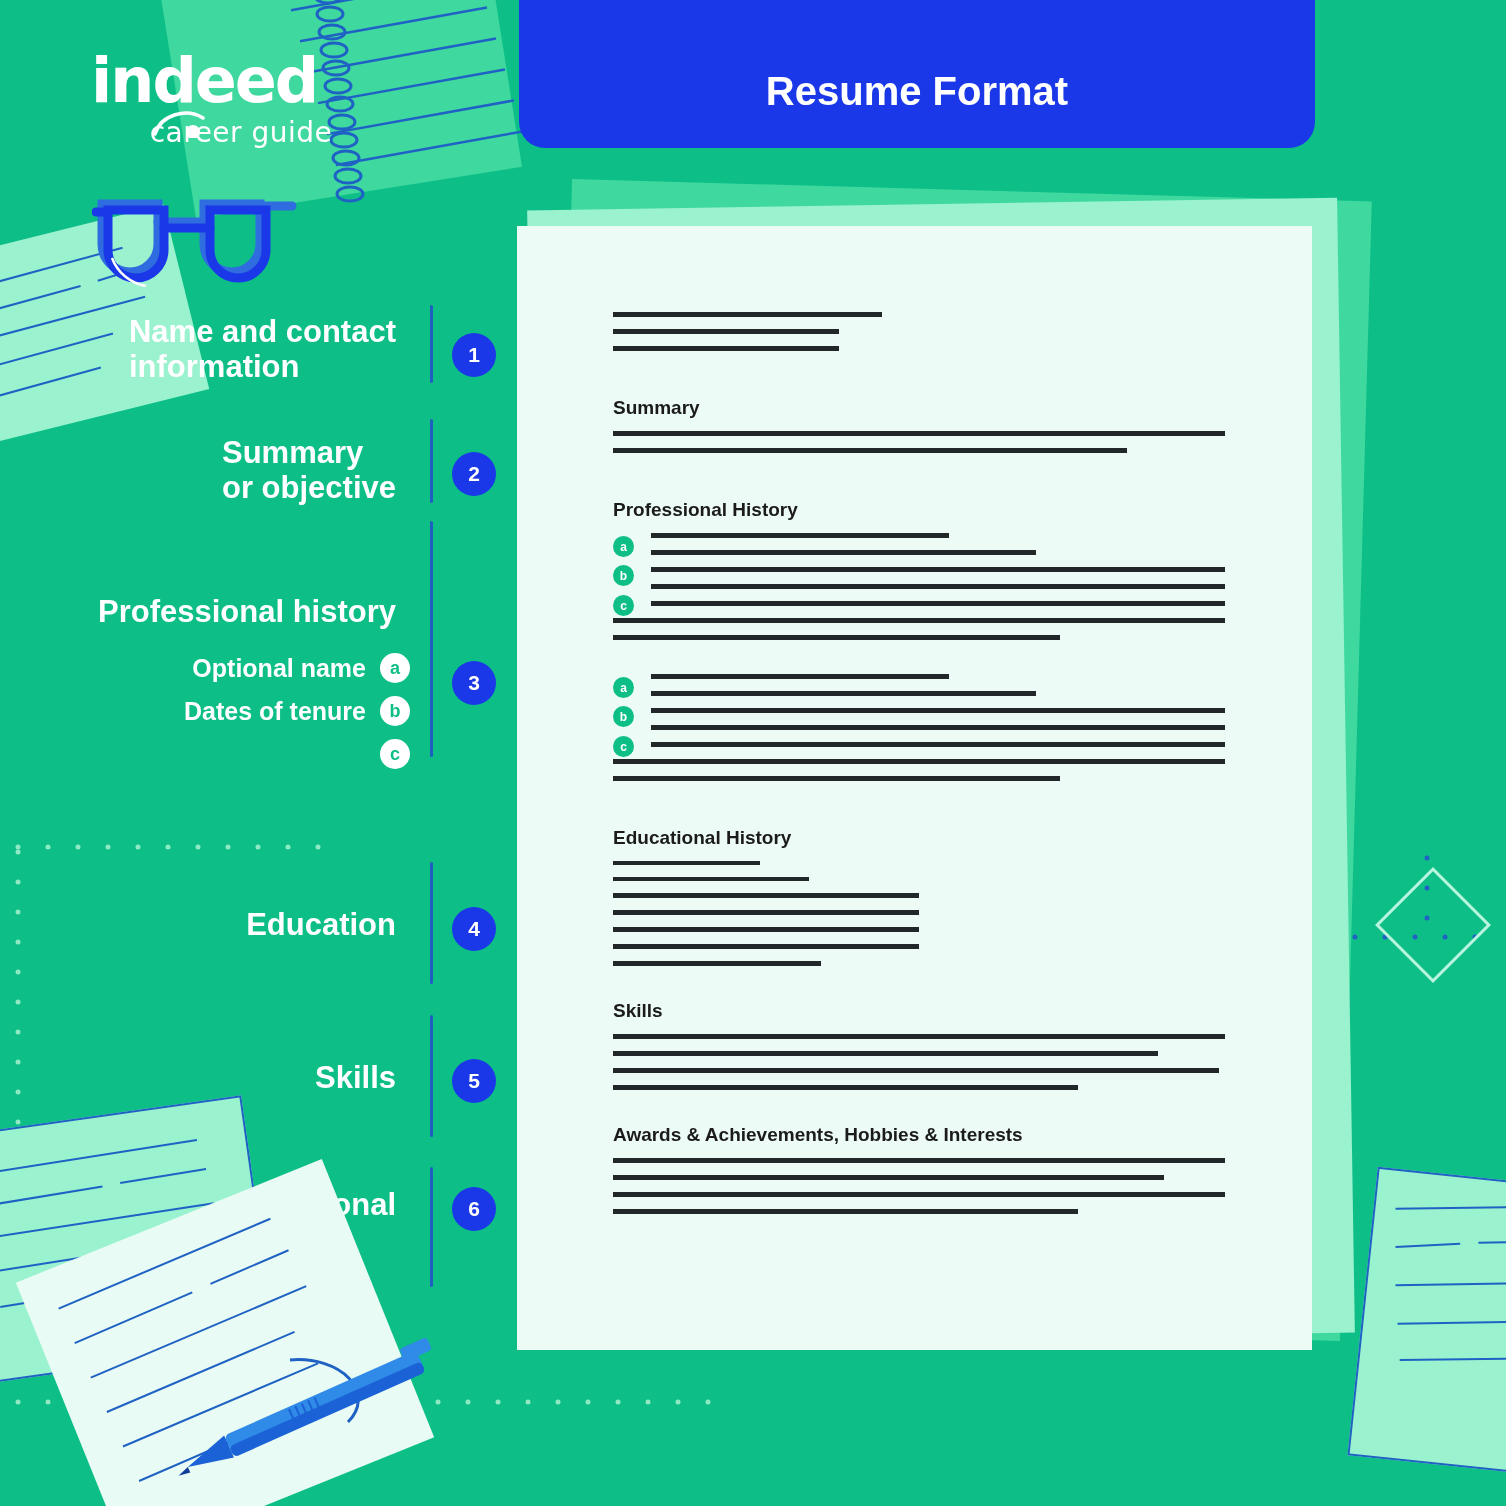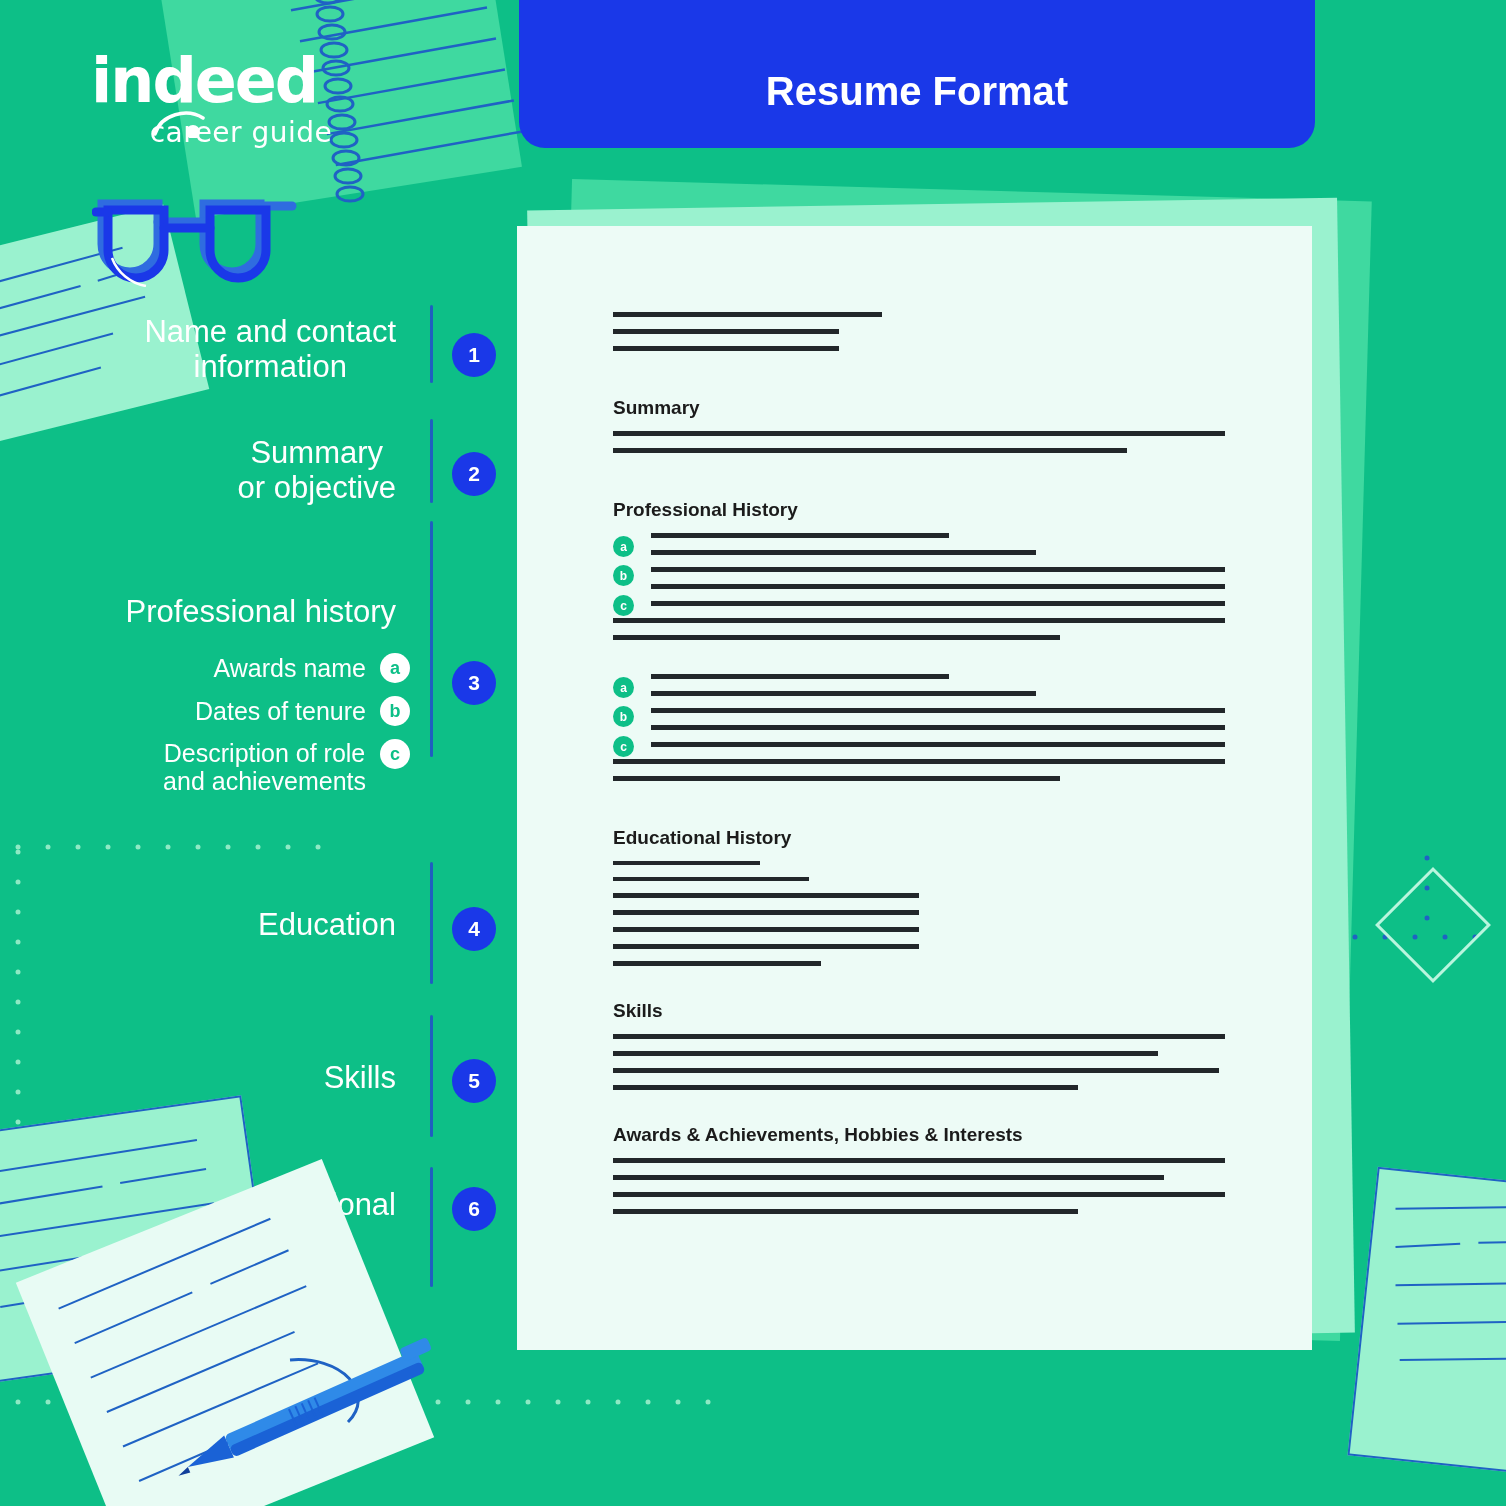--- a/index.html
+++ b/index.html
@@ -73,21 +73,21 @@
     padding-bottom:34px;box-sizing:border-box;
   }
   .header-title{
     color:#ffffff;font-size:40px;font-weight:700;letter-spacing:0px;
   }
 
   
   .rail{position:absolute;left:0;top:295px;width:512px;}
   .rail-row{position:absolute;display:flex;align-items:center;}
   .rail-label{
-    color:#ffffff;font-weight:400;text-align:center;line-height:1.12;
+    color:#ffffff;font-weight:700;text-align:left;line-height:1.12;
     font-size:31px;white-space:pre-line;
   }
   .rail-label.sub{font-size:25px;}
   .divider{
     position:absolute;left:430px;width:3px;background:#1f5fc0;border-radius:2px;
   }
   .num-badge{
     position:absolute;width:44px;height:44px;border-radius:50%;
     background:#1a38e8;color:#fff;font-size:21px;font-weight:700;
     display:flex;align-items:center;justify-content:center;
@@ -410,30 +410,28 @@
 or objective</div>
     </div>
     <div class="num-badge" style="left:452px;top:157px;">2</div>
 
     <div class="rail-row" style="top:300px;right:0;left:0;justify-content:flex-end;padding-right:116px;">
       <div class="rail-label">Professional history</div>
     </div>
     <div class="num-badge" style="left:452px;top:366px;">3</div>
 
     <div class="rail-row" style="top:358px;right:0;left:0;justify-content:flex-end;padding-right:102px;">
-      <div class="rail-label sub">Awards name</div>
+      <div class="rail-label sub">Optional name</div>
       <div class="sub-badge">a</div>
     </div>
     <div class="rail-row" style="top:401px;right:0;left:3px;justify-content:flex-end;padding-right:102px;">
       <div class="rail-label sub">Dates of tenure</div>
       <div class="sub-badge">b</div>
     </div>
     <div class="rail-row" style="top:444px;right:0;left:0;justify-content:flex-end;padding-right:102px;align-items:flex-start;">
-      <div class="rail-label sub">Description of role
-and achievements</div>
       <div class="sub-badge">c</div>
     </div>
 
     <div class="rail-row" style="top:613px;right:0;left:0;justify-content:flex-end;padding-right:116px;">
       <div class="rail-label">Education</div>
     </div>
     <div class="num-badge" style="left:452px;top:612px;">4</div>
 
     <div class="rail-row" style="top:766px;right:0;left:0;justify-content:flex-end;padding-right:116px;">
       <div class="rail-label">Skills</div>

